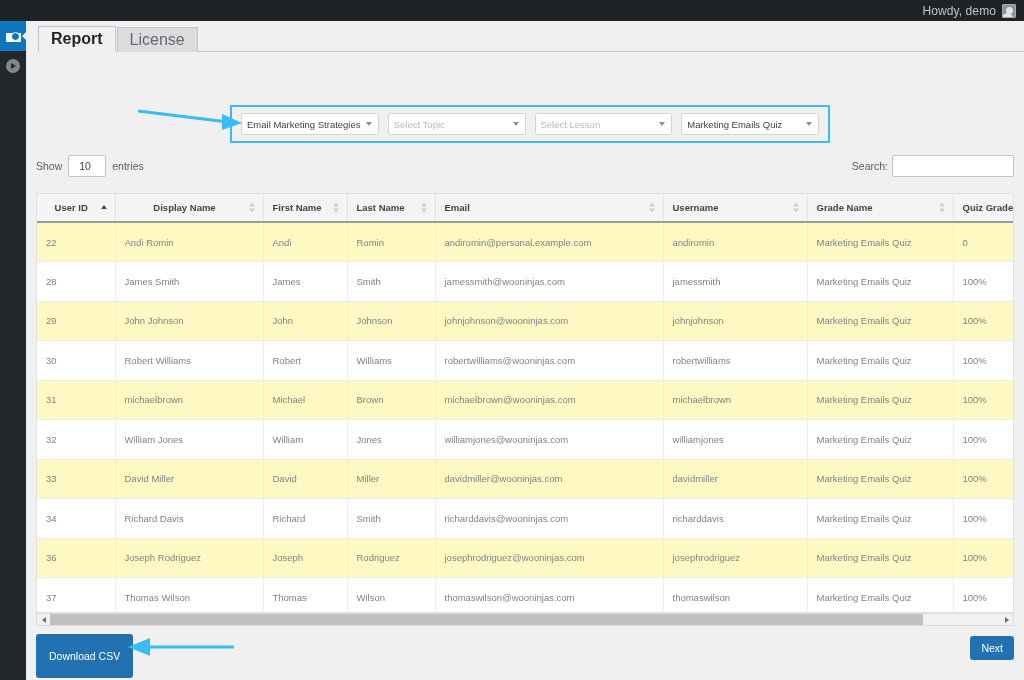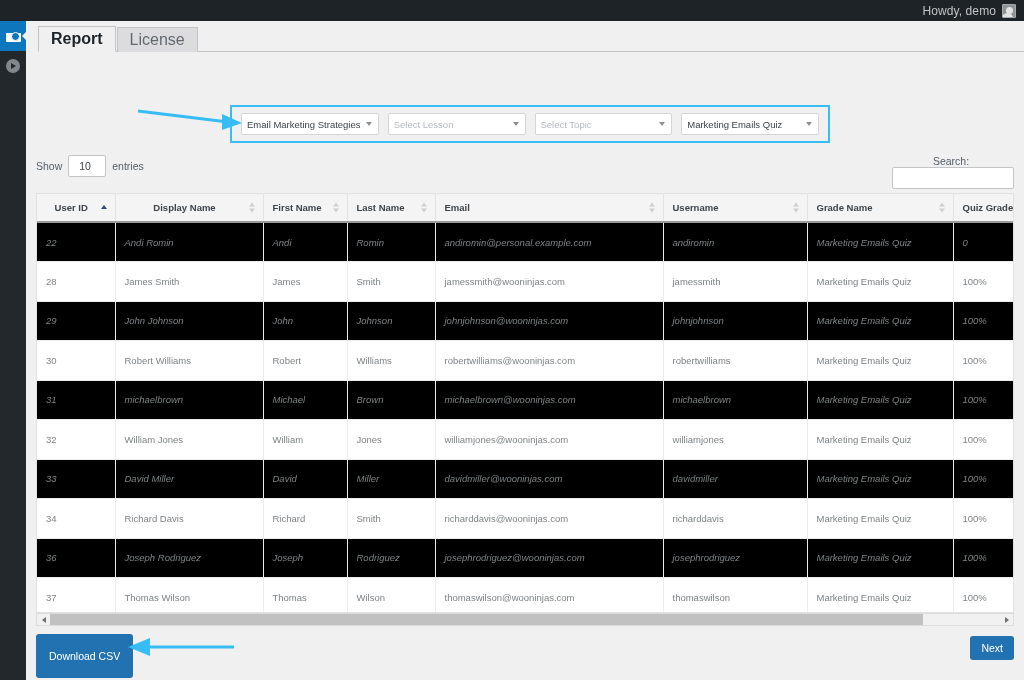--- a/index.html
+++ b/index.html
@@ -157,21 +157,21 @@
   }
   .showbox .num {
     width: 38px; height: 22px; margin: 0 6px;
     border: 1px solid #c3c4c7; background: #fff; border-radius: 2px;
     font-size: 10.5px; color: #3c434a;
     display: flex; align-items: center; padding-left: 10px;
   }
   .searchbox {
     position: absolute; top: 134px; right: 10px;
     display: flex; align-items: center;
-    font-size: 10.5px; color: #555d66; flex-direction: column;
+    font-size: 10.5px; color: #555d66;
   }
   .searchbox .inp {
     width: 122px; height: 22px; margin-left: 4px;
     border: 1px solid #c3c4c7; background: #fff; border-radius: 2px;
   }
 
   
   .tablewrap {
     position: absolute; top: 172px; left: 10px;
     width: 978px; height: 420px;
@@ -207,21 +207,21 @@
   .sorticon.asc i.up { border-bottom-color: #2e4a7d; }
 
   tbody td {
     height: 39.5px;
     border-right: 1px solid #ececec;
     border-bottom: 1px solid #ececec;
     font-size: 9.5px; color: #7f8386;
     padding: 0 9px;
     white-space: nowrap; overflow: hidden;
   }
-  tbody tr.odd td { background: #000000; font-style: italic; }
+  tbody tr.odd td { background: #fef9c3; }
   tbody tr.even td { background: #ffffff; }
 
   
   .hscroll {
     position: absolute; top: 592px; left: 10px;
     width: 978px; height: 13px;
     background: #f1f1f1; border: 1px solid #dcdcdc;
     display: flex; align-items: center;
   }
   .hscroll .btn {
@@ -287,25 +287,25 @@
     <line x1="2" y1="6" x2="92" y2="17" stroke="#37bdf4" stroke-width="3"></line>
     <polygon points="86,9 106,18 86,25" fill="#37bdf4"></polygon>
   </svg>
 
   <div class="filterbar">
     <div class="sel">
       <span>Email Marketing Strategies</span>
       <span class="caret"></span>
     </div>
     <div class="sel placeholder">
-      <span>Select Lesson</span>
+      <span>Select Topic</span>
       <span class="caret"></span>
     </div>
     <div class="sel placeholder">
-      <span>Select Topic</span>
+      <span>Select Lesson</span>
       <span class="caret"></span>
     </div>
     <div class="sel">
       <span>Marketing Emails Quiz</span>
       <span class="caret"></span>
     </div>
   </div>
 
   <div class="showbox">
     <span>Show</span>

